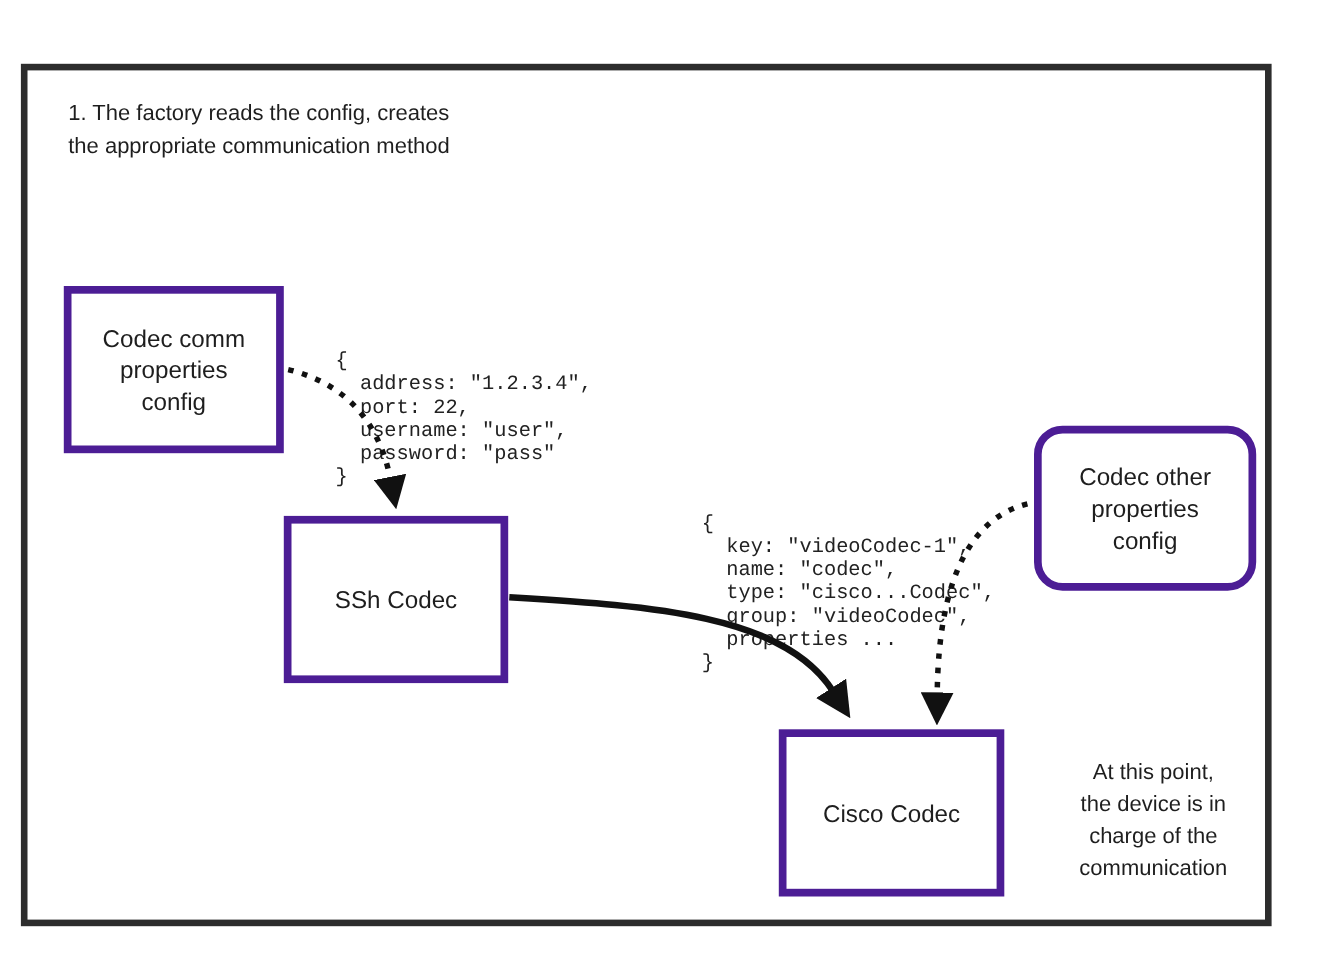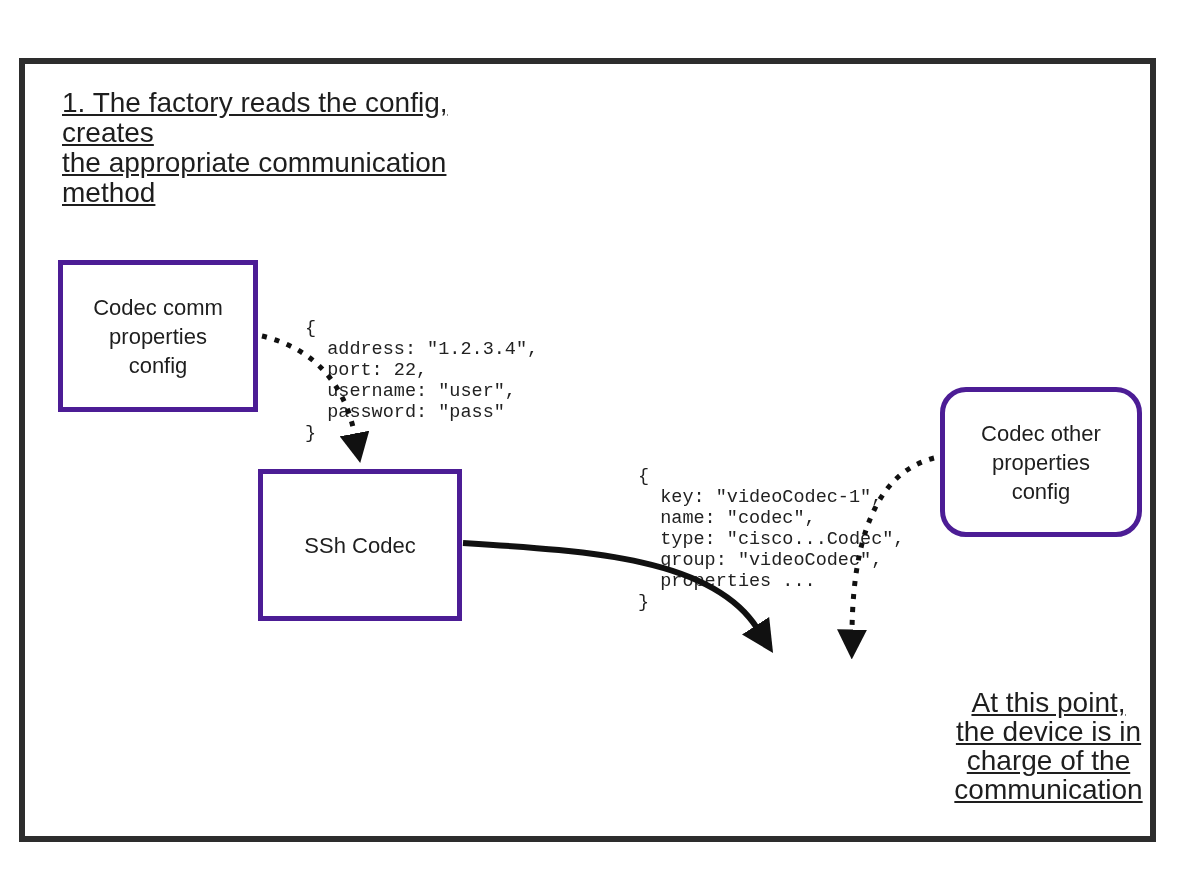--- a/index.html
+++ b/index.html
@@ -22,31 +22,30 @@
     left: 19px;
     top: 58px;
     width: 1125px;
     height: 772px;
     border: 6px solid #2d2d2d;
     background: transparent;
   }
   .note {
     position: absolute;
     color: #1e1e1e;
-    font-size: 28px;
+    font-size: 20px;
     line-height: 30px;
     white-space: pre-line;
-    text-decoration: underline;
   }
   #note-step1 { left: 62px;  top: 88px;  width: 470px; }
   #note-step2 { left: 655px; top: 86px;  width: 480px; }
   #note-result { left: 941px; top: 688px; width: 215px; line-height: 29px; text-align: center; }
   .node {
     position: absolute;
-    border: 5px solid #4c1d95;
+    border: 7px solid #4c1d95;
     background: #ffffff;
     display: flex;
     align-items: center;
     justify-content: center;
     text-align: center;
     color: #1e1e1e;
     font-size: 22px;
     line-height: 29px;
     white-space: pre-line;
     box-sizing: border-box;
@@ -99,20 +98,23 @@
   <div id="box-ssh-client" class="node">
     <span>SSh Codec</span>
   </div>
 
   <div id="box-codec-other" class="node">
     <span>Codec other
 properties
 config</span>
   </div>
 
+  <div id="box-cisco-codec" class="node">
+    <span>Cisco Codec</span>
+  </div>
 
   <pre id="code-comm" class="code">{
   address: "1.2.3.4",
   port: 22,
   username: "user",
   password: "pass"
 }</pre>
 
   <pre id="code-codec" class="code">{
   key: "videoCodec-1",

